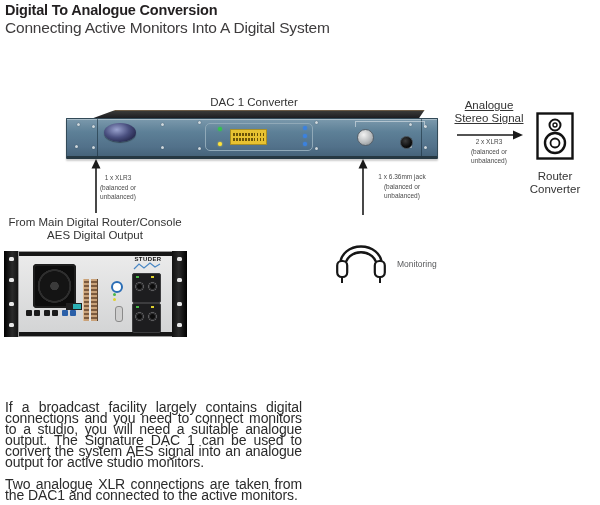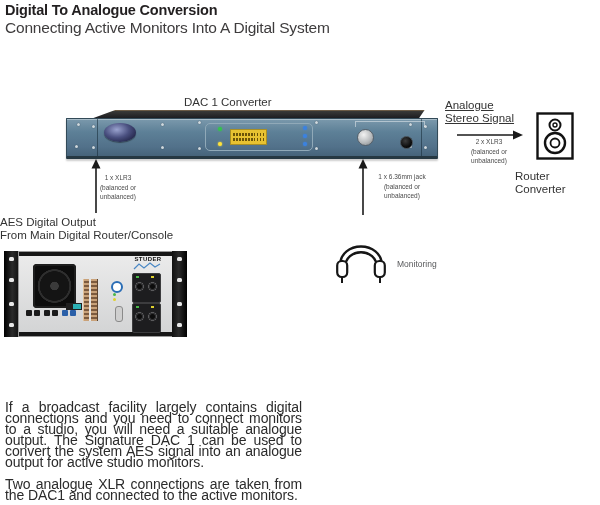--- a/index.html
+++ b/index.html
@@ -1,21 +1,21 @@
 <!DOCTYPE html>
 <html><head>
 <meta charset="utf-8">
 <style>
   html,body{margin:0;padding:0;background:#fff;}
   .page{position:relative;width:600px;height:505px;background:#fff;overflow:hidden;
         font-family:"Liberation Sans",sans-serif;color:#2b2b2b;}
   .abs{position:absolute;}
   .title{left:5px;top:2px;font-size:14.5px;font-weight:700;color:#221f20;letter-spacing:-0.2px;}
   .subtitle{left:5px;top:19px;font-size:15.5px;color:#3e3c3d;letter-spacing:-0.2px;}
-  .lbl{font-size:11.5px;color:#333;line-height:13px;}
+  .lbl{font-size:11.5px;color:#333;text-align:center;line-height:13px;}
   .note{font-size:6.5px;color:#4a4a4a;text-align:center;line-height:9.5px;}
   .small-gray{font-size:8.5px;color:#58595b;}
 
   
   .dac{left:66px;top:110px;width:370px;height:47px;}
   .dac-top{position:absolute;left:22px;top:0;width:340px;height:9px;background:linear-gradient(180deg,#3a3a38,#15151a);
            clip-path:polygon(0 100%,8% 0,99% 0,97% 100%);border-top:1px solid #6b5a44;}
   .dac-face{position:absolute;left:0;top:8px;width:370px;height:37px;
             background:linear-gradient(180deg,#7b99ac 0%,#5d8097 35%,#52718a 75%,#46637a 100%);
             border:1px solid #324a58;border-bottom:3px solid #263842;border-radius:1px;
@@ -153,22 +153,22 @@
     <line x1="6" y1="54" x2="6" y2="8" stroke="#1a1a1a" stroke-width="1.6"></line>
     <polygon points="6,0 1.5,9.5 10.5,9.5" fill="#1a1a1a"></polygon>
   </svg>
   <div class="abs note" style="left:92px;top:173px;width:52px;">
     <div>1 x XLR3</div>
     <div>(balanced or</div>
     <div>unbalanced)</div>
   </div>
 
   <div class="abs lbl" style="left:0;top:216px;width:190px;">
+    <div>From Main Digital Router/Console</div>
     <div>AES Digital Output</div>
-    <div>From Main Digital Router/Console</div>
   </div>
 
   <div class="abs rack">
     <div class="rack-ear left">
       <span class="rhole" style="top:6px;"></span>
       <span class="rhole" style="top:27px;"></span>
       <span class="rhole" style="top:51px;"></span>
       <span class="rhole" style="top:72px;"></span>
     </div>
     <div class="rack-panel">

